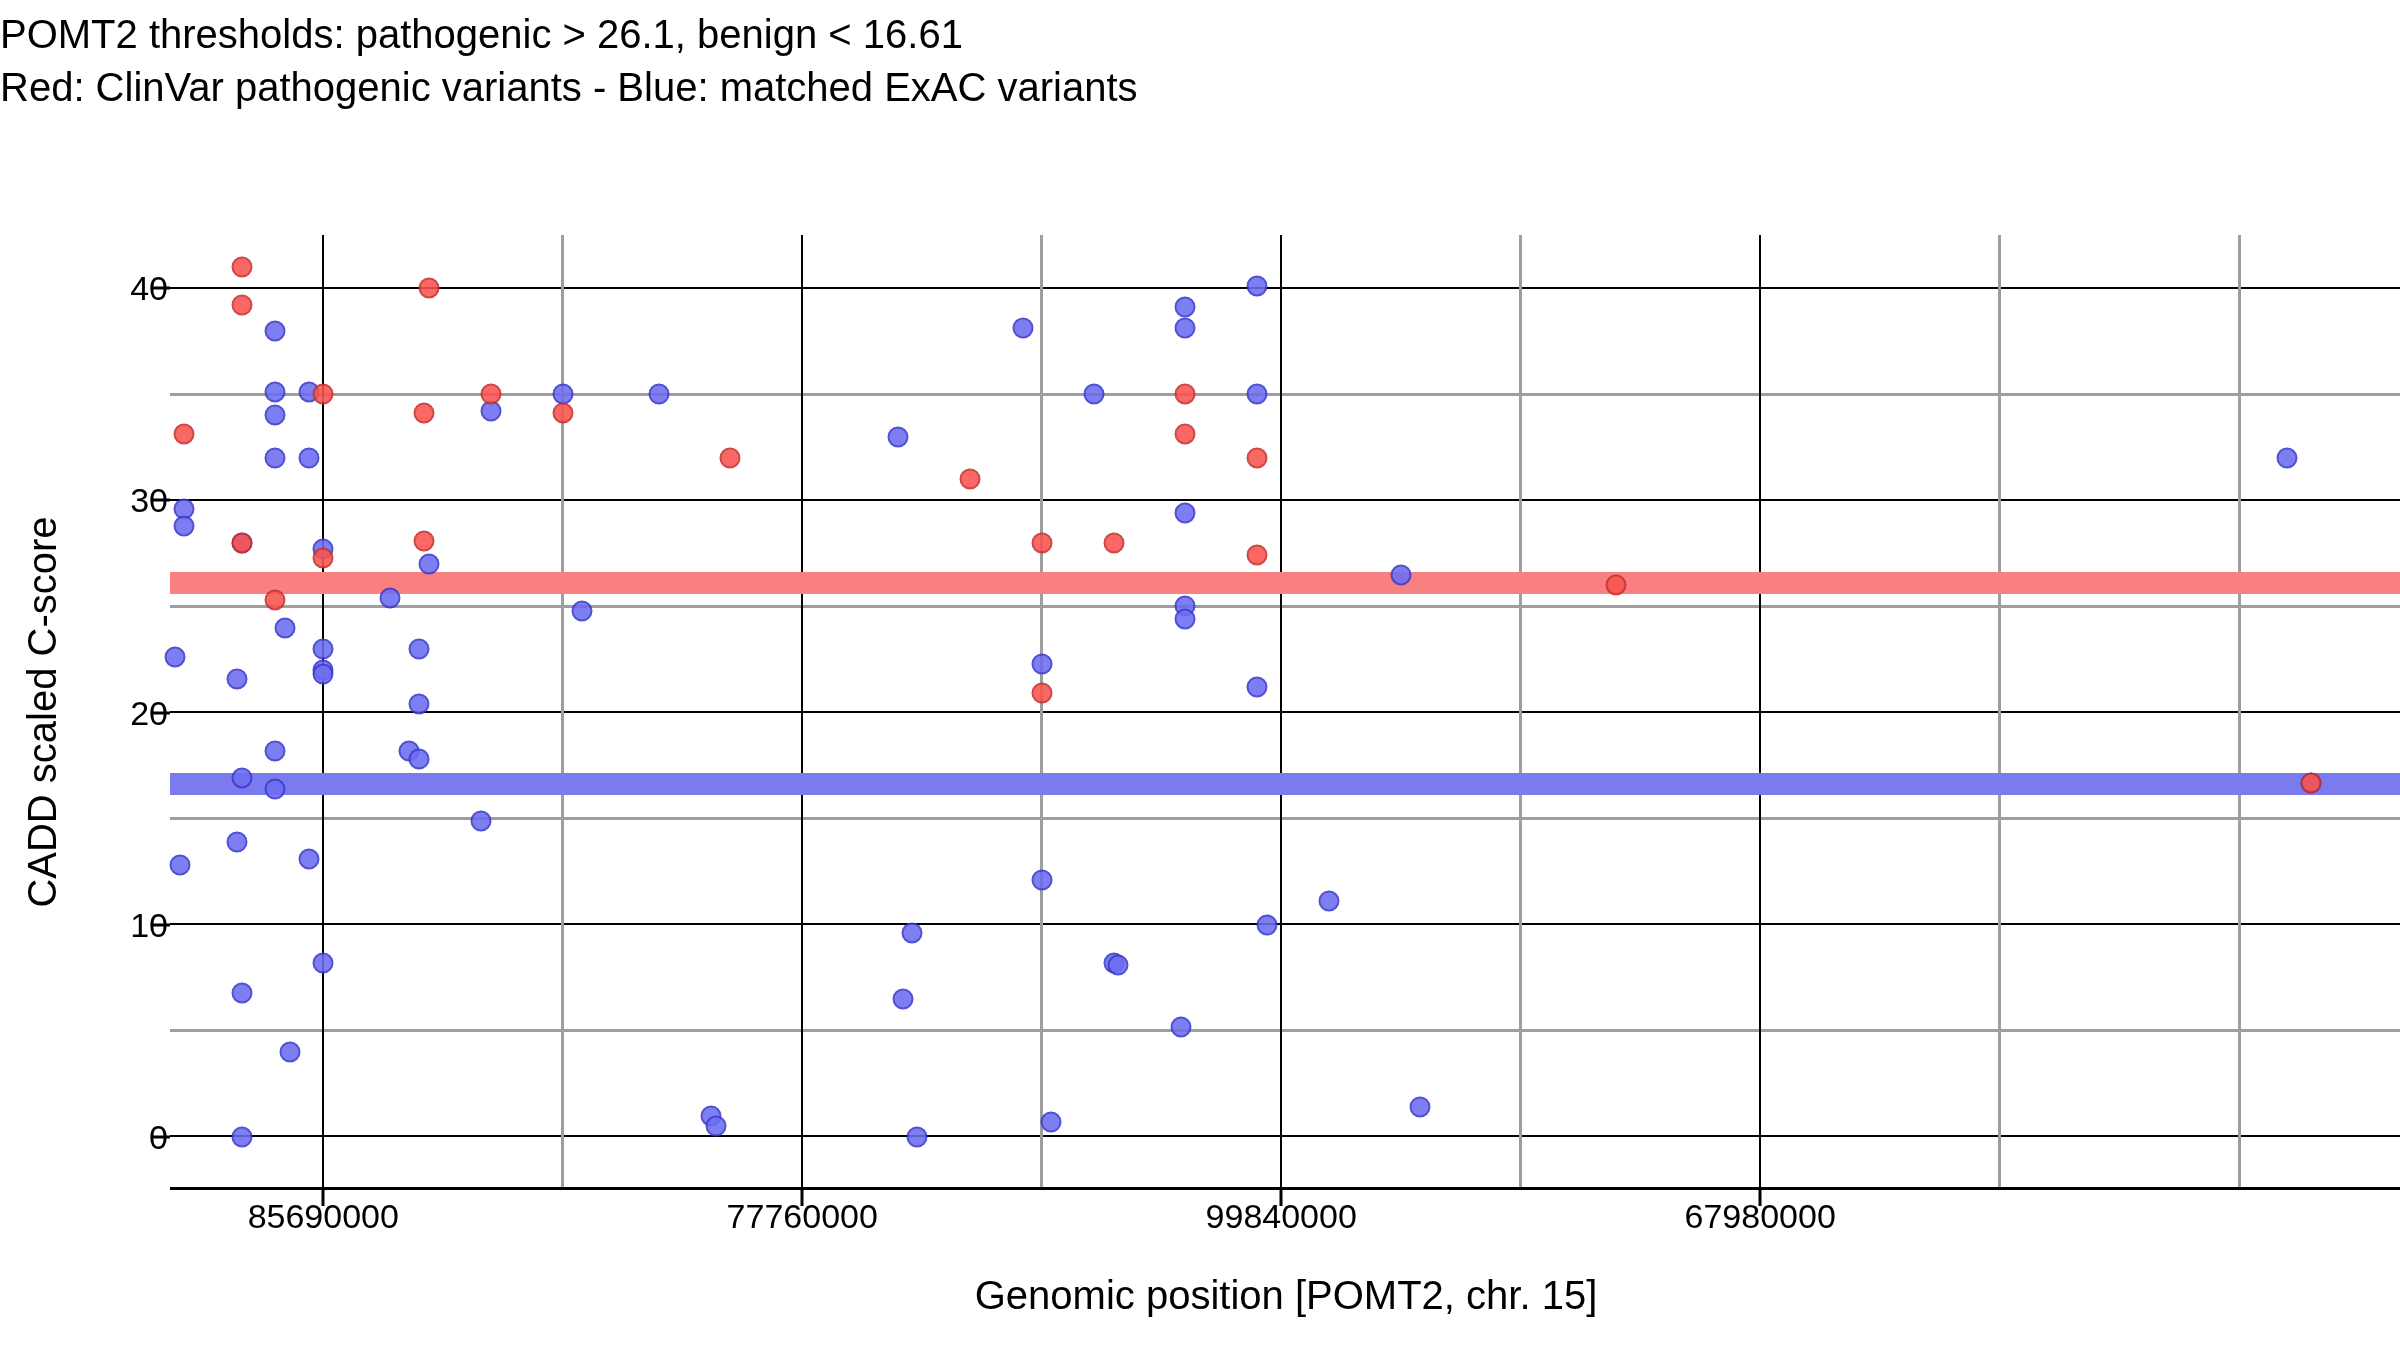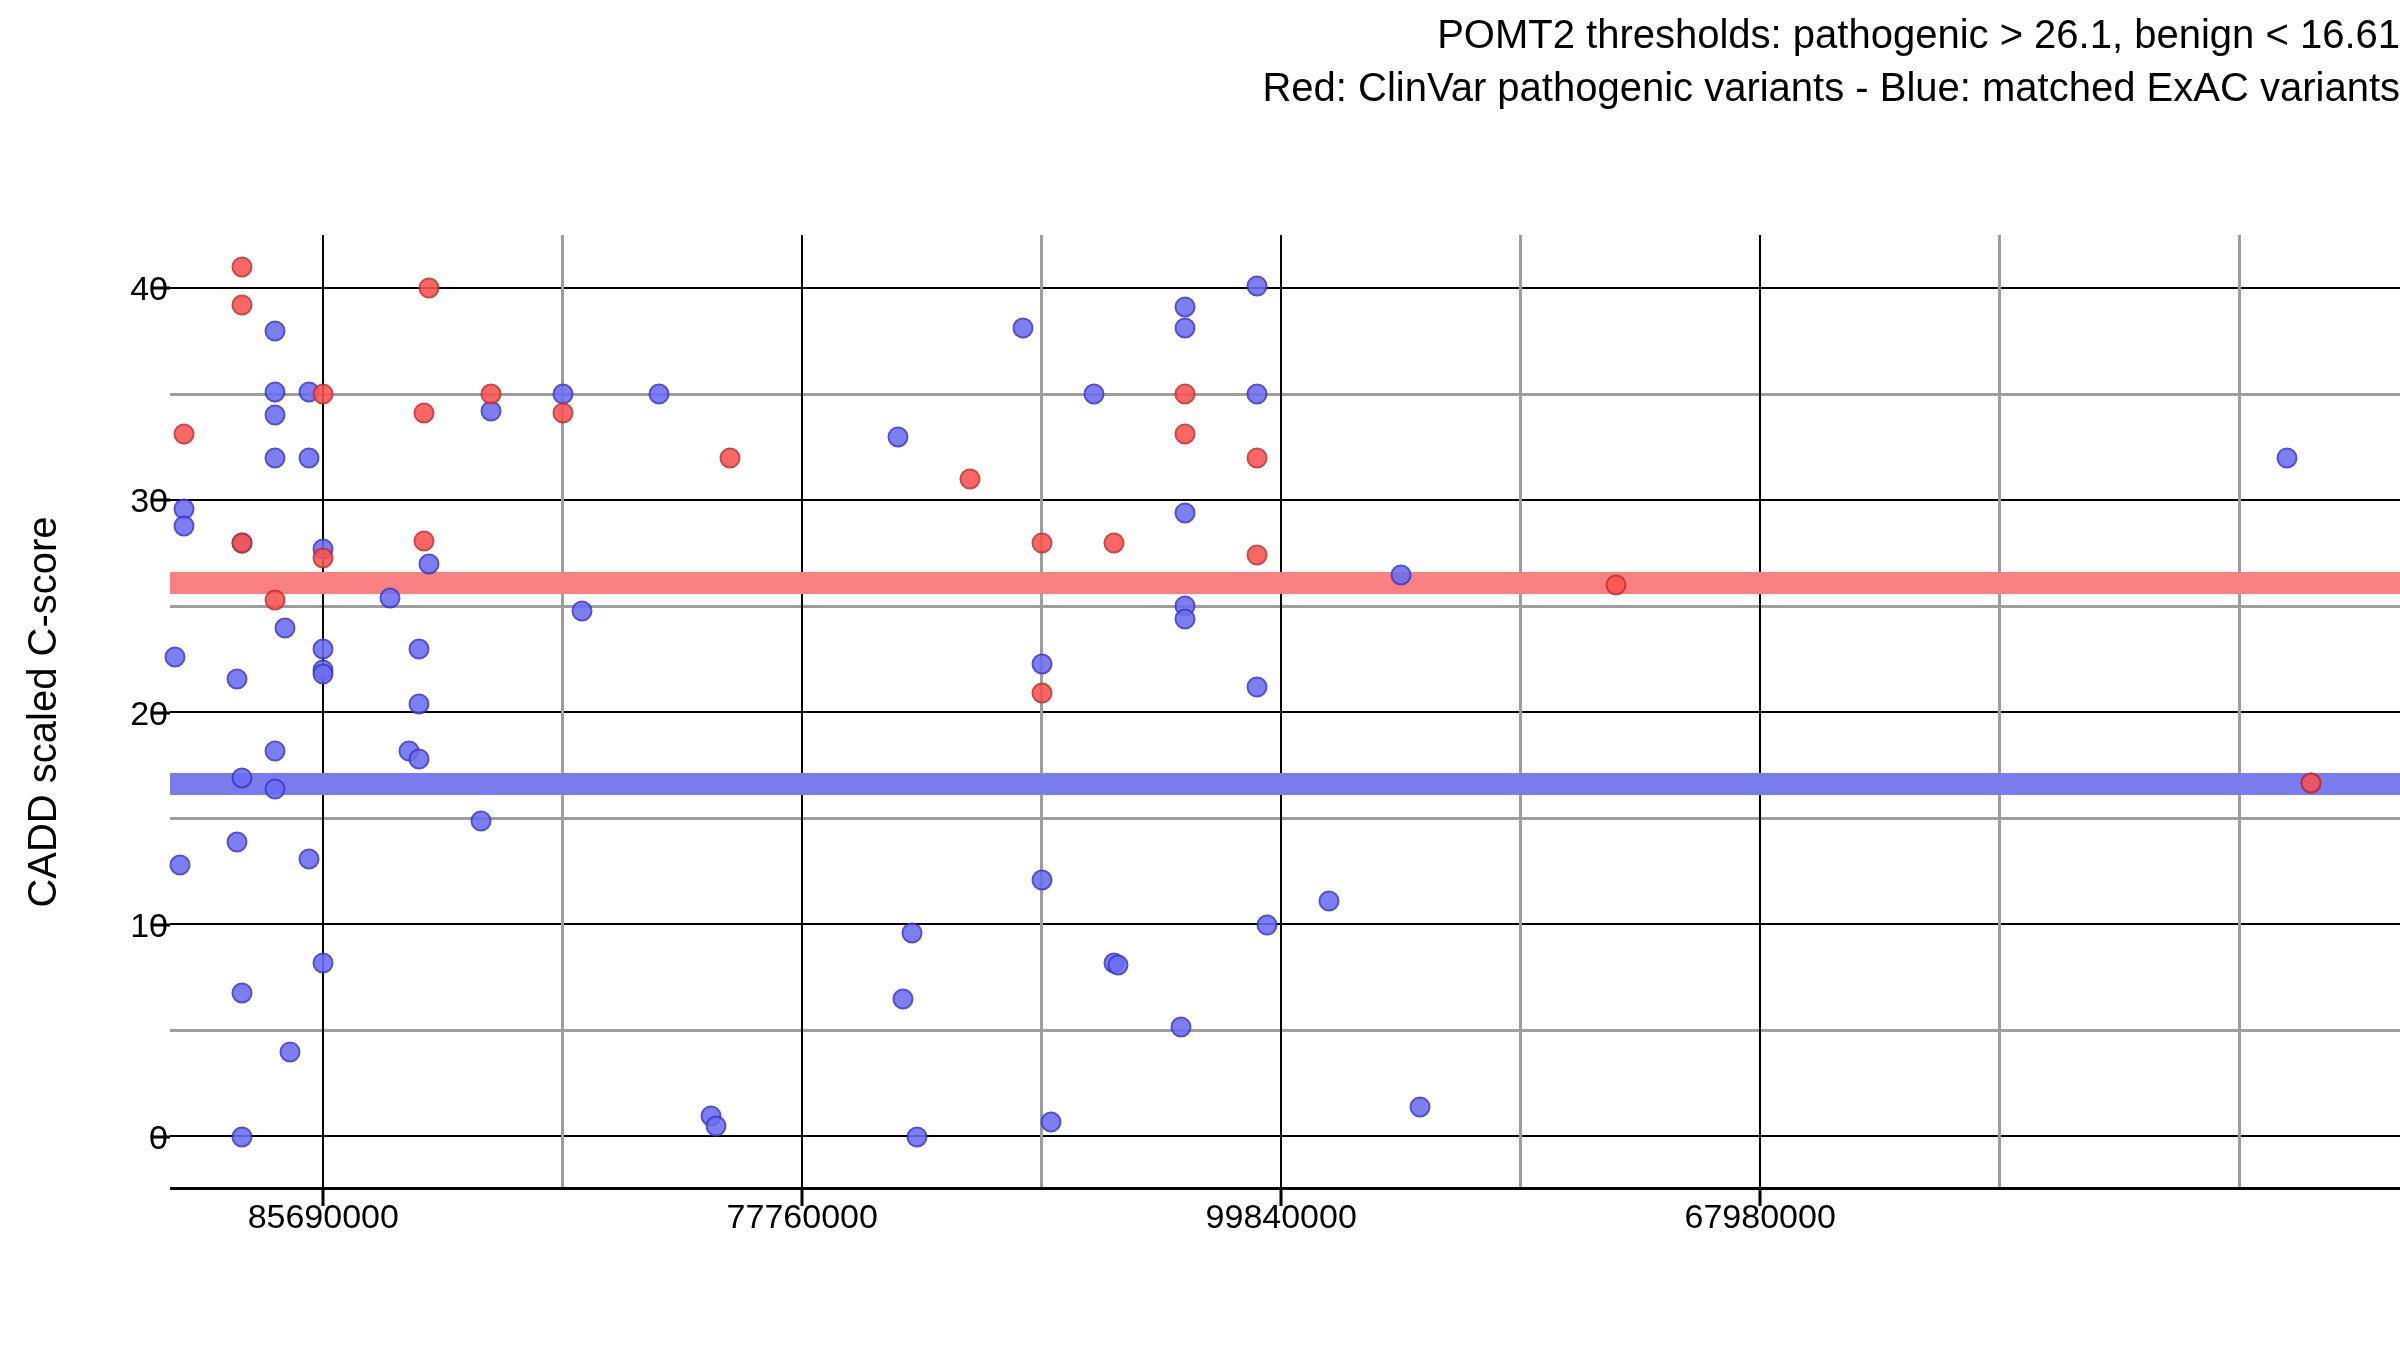--- a/index.html
+++ b/index.html
@@ -4,21 +4,21 @@
 <title>CADD scatter</title>
 <style>
   html,body{margin:0;padding:0;background:#ffffff;}
   body{width:2400px;height:1350px;overflow:hidden;font-family:"Liberation Sans",sans-serif;color:#000;}
 
   #figure{position:relative;width:2400px;height:1350px;background:#fff;}
 
   
   .title-block{
     position:absolute;left:0;top:8px;width:2400px;
-    text-align:right;line-height:1.32;
+    text-align:left;line-height:1.32;
   }
   .title-line{
     font-size:40px;font-family:"Liberation Sans",sans-serif;
     color:#000;white-space:nowrap;
   }
 
   
   #plot{
     position:absolute;
     left:170px; top:235px;
@@ -211,15 +211,16 @@
         <div class="xtick" style="left: 153.27px;">85690000</div>
         <div class="xtick-mark" style="left: 153.27px;"></div>
         <div class="xtick" style="left: 632.24px;">77760000</div>
         <div class="xtick-mark" style="left: 632.24px;"></div>
         <div class="xtick" style="left: 1111.21px;">99840000</div>
         <div class="xtick-mark" style="left: 1111.21px;"></div>
         <div class="xtick" style="left: 1590.18px;">67980000</div>
         <div class="xtick-mark" style="left: 1590.18px;"></div>
       </div>
     <div id="ylabel">CADD scaled C-score</div>
+    <div id="xlabel">Genomic position [POMT2, chr. 15]</div>
   </div>
 
 </div>
 
 </body></html>

